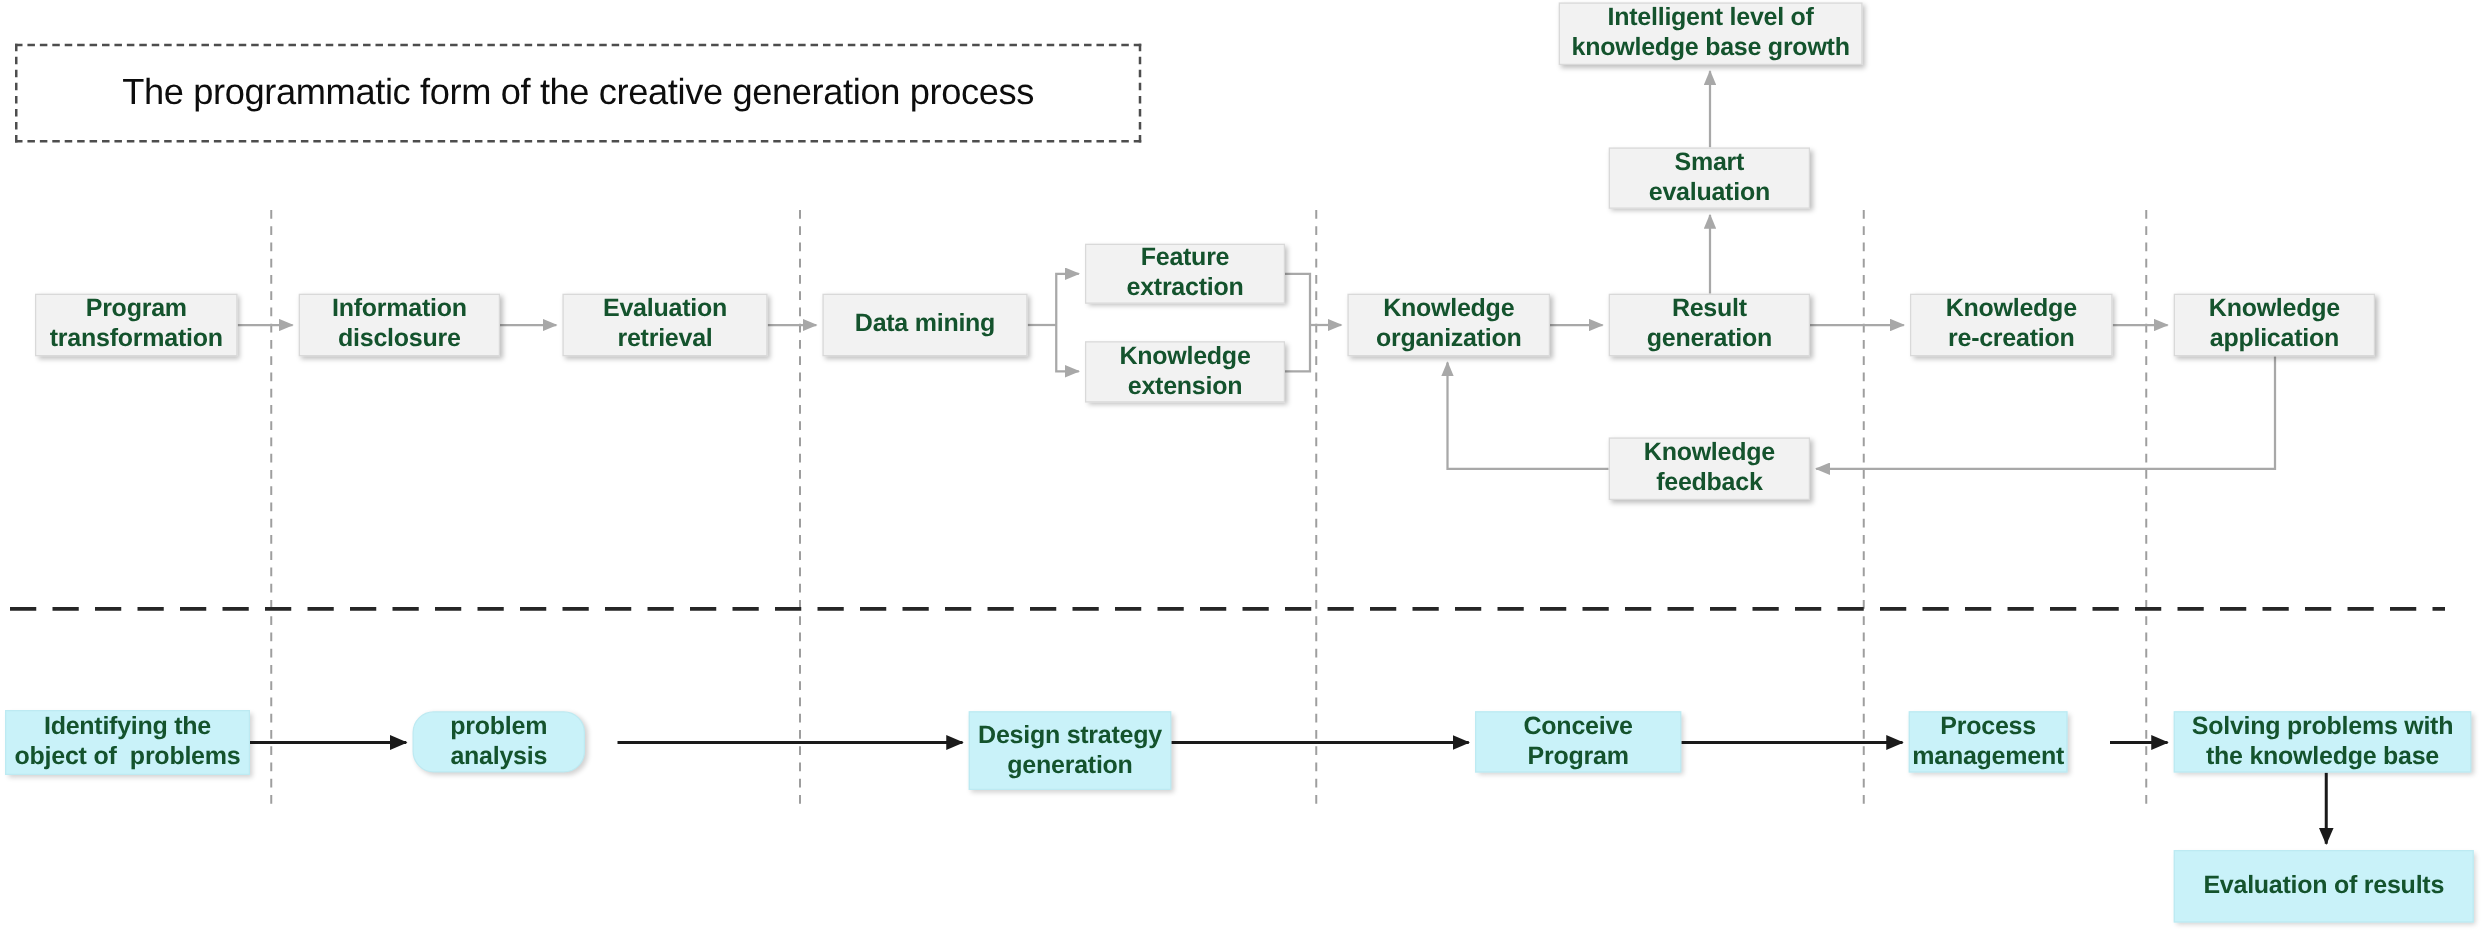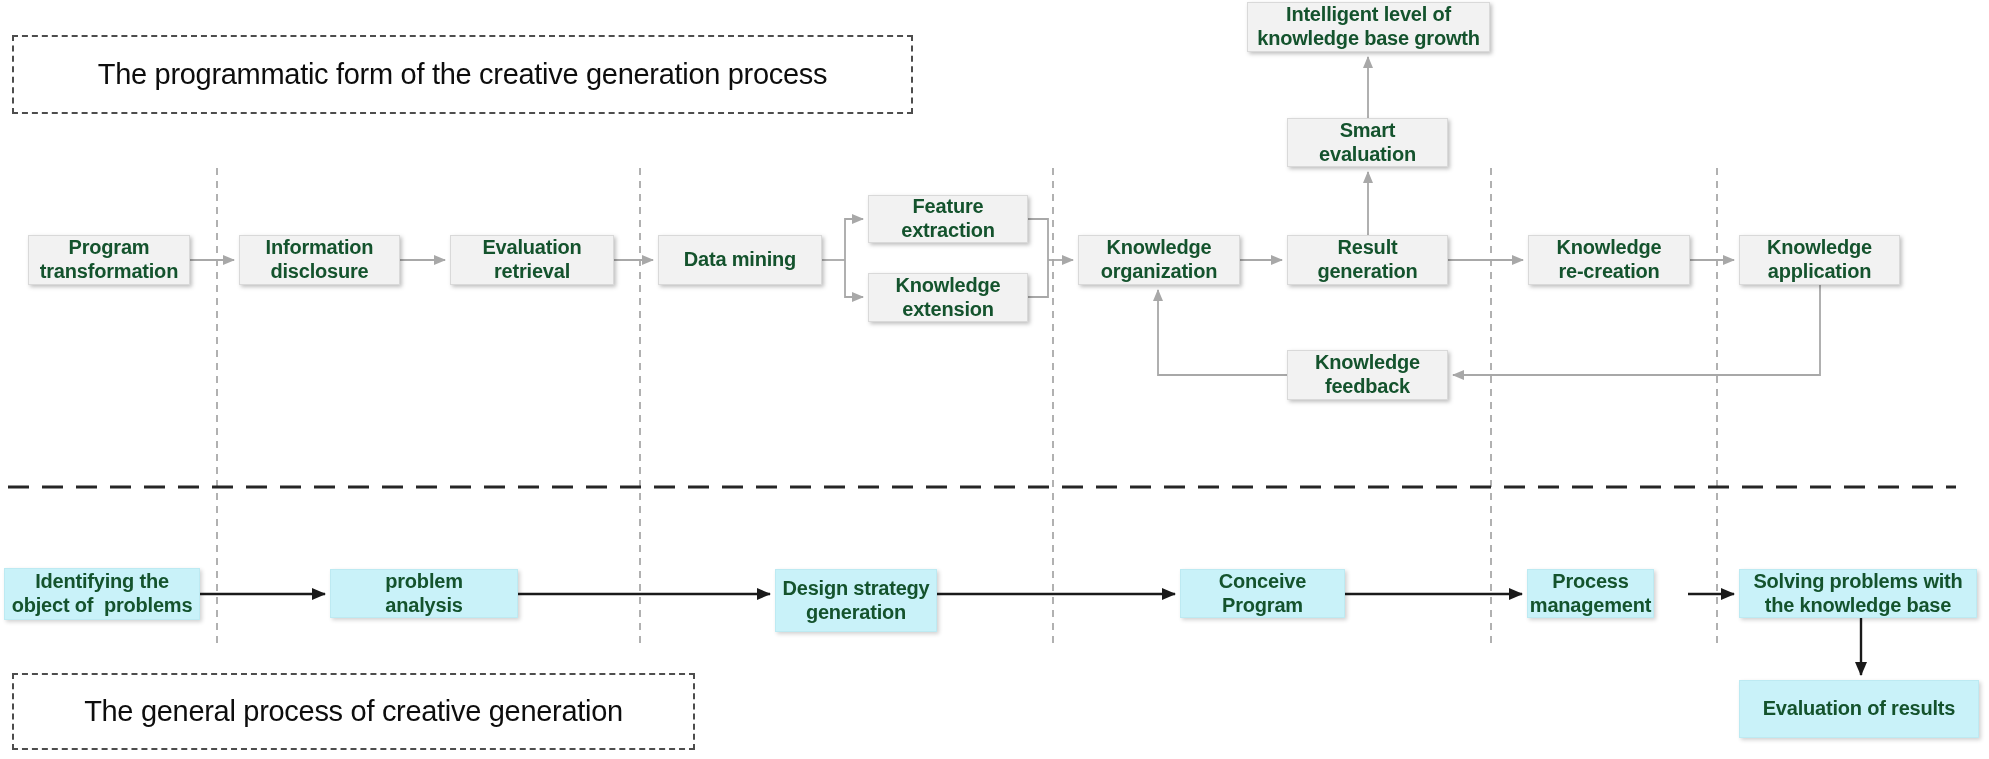--- a/index.html
+++ b/index.html
@@ -108,23 +108,20 @@
       <polyline points="937,594 1175,594" class="conn black" marker-end="url(#arw-black)"></polyline>
       <polyline points="1345,594 1522,594" class="conn black" marker-end="url(#arw-black)"></polyline>
       <polyline points="1688,594 1734,594" class="conn black" marker-end="url(#arw-black)"></polyline>
       <polyline points="1861,618 1861,675" class="conn black" marker-end="url(#arw-black)"></polyline>
     </svg>
 
   <div class="title-box" id="title-top" style="left: 12px; top: 35px; width: 901px; height: 79px;">
     <span>The programmatic form of the creative generation process</span>
   </div>
 
-  <div class="title-box" id="title-bottom" style="left: 12px; top: 673px; width: 683px; height: 77px;">
-    <span>The general process of creative generation</span>
-  </div>
 
   <div id="nodes">
       <div class="node gray" style="left: 28px; top: 235px; width: 162px; height: 50px;">Program
 transformation</div>
       <div class="node gray" style="left: 239px; top: 235px; width: 161px; height: 50px;">Information
 disclosure</div>
       <div class="node gray" style="left: 450px; top: 235px; width: 164px; height: 50px;">Evaluation
 retrieval</div>
       <div class="node gray" style="left: 658px; top: 235px; width: 164px; height: 50px;">Data mining</div>
       <div class="node gray" style="left: 868px; top: 195px; width: 160px; height: 48px;">Feature
@@ -140,21 +137,21 @@
       <div class="node gray" style="left: 1247px; top: 2px; width: 243px; height: 50px;">Intelligent level of
 knowledge base growth</div>
       <div class="node gray" style="left: 1287px; top: 350px; width: 161px; height: 50px;">Knowledge
 feedback</div>
       <div class="node gray" style="left: 1528px; top: 235px; width: 162px; height: 50px;">Knowledge
 re-creation</div>
       <div class="node gray" style="left: 1739px; top: 235px; width: 161px; height: 50px;">Knowledge
 application</div>
       <div class="node cyan" style="left: 4px; top: 568px; width: 196px; height: 52px;">Identifying the
 object of  problems</div>
-      <div class="node cyan" style="left: 330px; top: 569px; width: 188px; height: 49px;">problem
+      <div class="node cyan" style="left: 330px; top: 569px; width: 138px; height: 49px; border-radius: 17px;">problem
 analysis</div>
       <div class="node cyan" style="left: 775px; top: 569px; width: 162px; height: 63px;">Design strategy
 generation</div>
       <div class="node cyan" style="left: 1180px; top: 569px; width: 165px; height: 49px;">Conceive
 Program</div>
       <div class="node cyan" style="left: 1527px; top: 569px; width: 127px; height: 49px;">Process
 management</div>
       <div class="node cyan" style="left: 1739px; top: 569px; width: 238px; height: 49px;">Solving problems with
 the knowledge base</div>
       <div class="node cyan" style="left: 1739px; top: 680px; width: 240px; height: 58px;">Evaluation of results</div>

